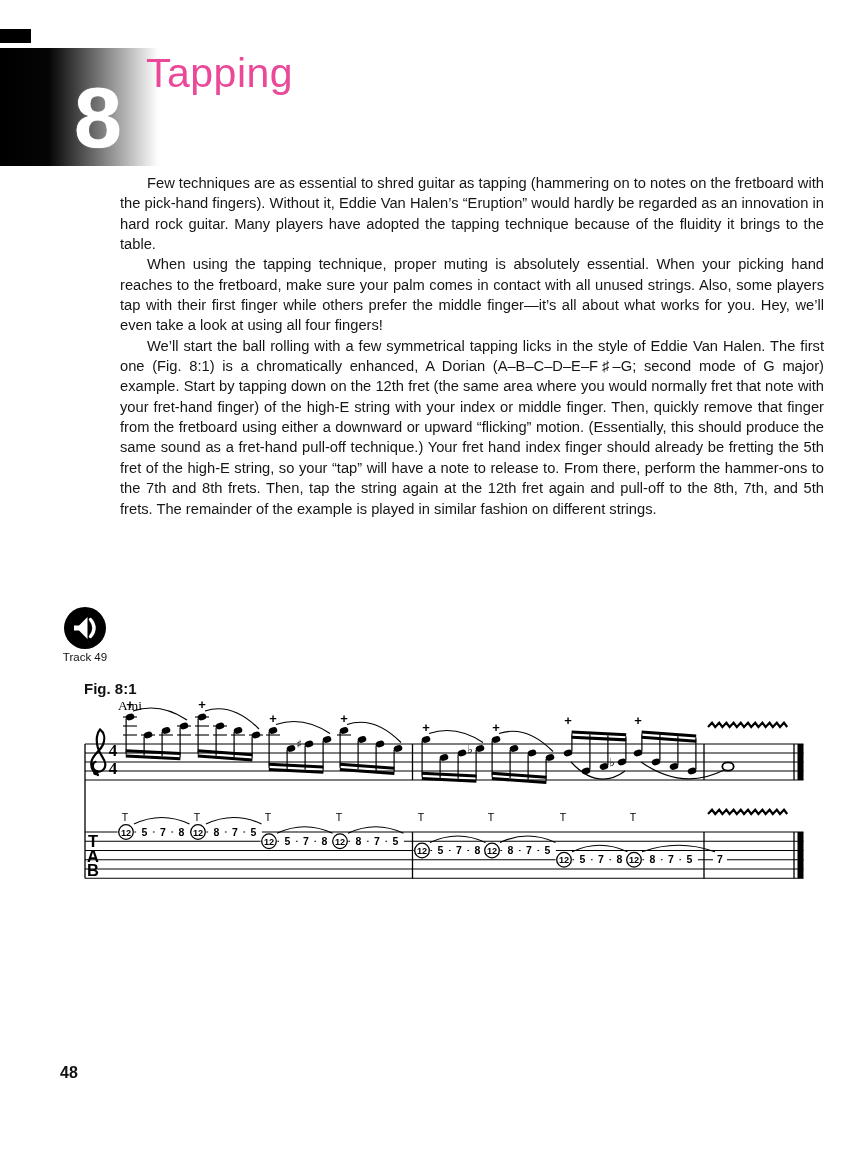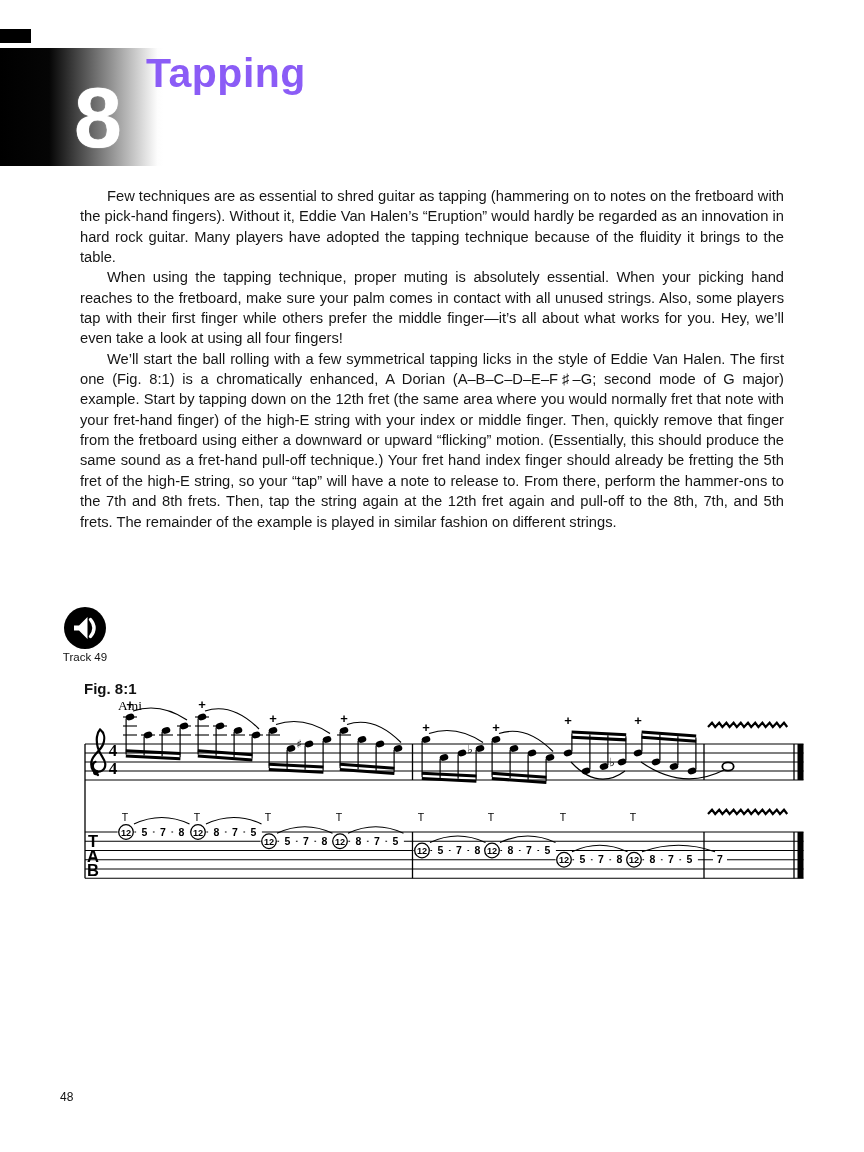--- a/index.html
+++ b/index.html
@@ -10,35 +10,35 @@
   .print-mark{position:absolute;left:0;top:29px;width:31px;height:14px;background:#000;}
   .chapter-banner{
     position:absolute;left:0;top:48px;width:164px;height:118px;
     background:linear-gradient(90deg,#000 0%,#050505 30%,#9a9a9a 70%,#fdfdfd 96%,#fff 100%);
   }
   .chapter-number{
     position:absolute;left:74px;top:26px;color:#fff;font-size:86px;line-height:86px;
     font-weight:900;letter-spacing:0;text-shadow:0 0 1px #fff;
   }
   .page-title{
-    position:absolute;left:146px;top:50px;font-size:41px;font-weight:700;color:#8b5cf6;
+    position:absolute;left:146px;top:50px;font-size:41px;font-weight:400;color:#ec4899;
     letter-spacing:0.5px;margin:0;
   }
   .body-copy{position:absolute;left:80px;width:704px;}
   .body-copy p{
     margin:0;text-indent:27px;text-align:justify;font-size:14.7px;line-height:20.35px;color:#161616;
   }
-  .intro{top:186px;}
+  .intro{top:173px;margin-left:40px;}
   .closing{top:986px;}
   .audio-badge{position:absolute;left:63px;top:606px;width:44px;height:44px;}
   .track-label{position:absolute;left:50px;top:651px;width:70px;text-align:center;
     font-size:11.5px;font-weight:400;color:#111;}
   .fig-label{position:absolute;left:84px;top:680px;font-size:15px;font-weight:700;text-align:right;}
   .notation{position:absolute;left:80px;top:695px;}
-  .page-number{position:absolute;left:60px;top:1090px;font-size:12px;font-weight:400;}
+  .page-number{position:absolute;left:60px;top:1064px;font-size:16px;font-weight:700;}
 </style>
 </head>
 <body>
 
 <div class="page">
 
   <div class="print-mark"></div>
 
   <div class="chapter-banner">
     <span class="chapter-number">8</span>

